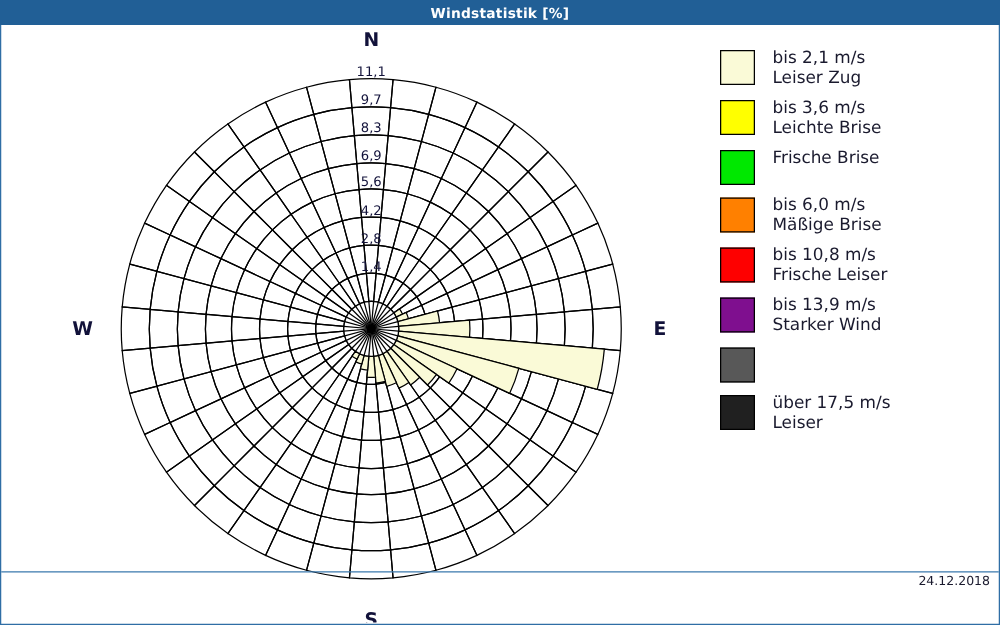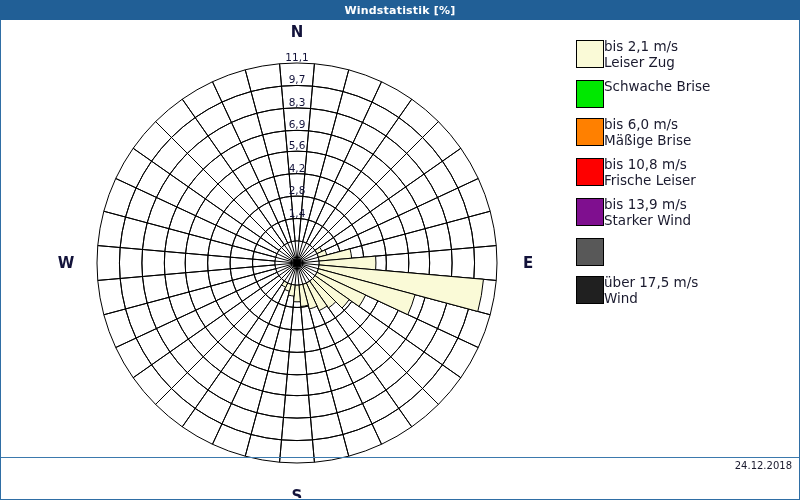--- a/index.html
+++ b/index.html
@@ -70,20 +70,21 @@
   }
   .legend-swatch {
     width: 28px;
     height: 28px;
     border: 1px solid #000000;
     box-sizing: border-box;
     flex: 0 0 auto;
     margin-top: 2px;
   }
   .legend-text {
+    margin-left: 14px;
     color: #1a1a2e;
     font-size: 13.5px;
     line-height: 16px;
     font-family: "DejaVu Sans", sans-serif;
   }
   .legend-text div { white-space: nowrap; }
   
   .footer-rule {
     position: absolute;
     left: 1px;
@@ -493,23 +494,30 @@
 
     <div class="legend" id="legend">
         <div class="legend-row">
           <div class="legend-swatch" style="background: rgb(250, 250, 215);"></div>
           <div class="legend-text">
             <div>bis 2,1 m/s</div>
             <div>Leiser Zug</div>
           </div>
         </div>
         <div class="legend-row">
+          <div class="legend-swatch" style="background: rgb(255, 255, 0);"></div>
+          <div class="legend-text">
+            <div>bis 3,6 m/s</div>
+            <div>Leichte Brise</div>
+          </div>
+        </div>
+        <div class="legend-row">
           <div class="legend-swatch" style="background: rgb(0, 232, 0);"></div>
           <div class="legend-text">
-            <div>Schwache Brise</div>
+            <div>Frische Brise</div>
           </div>
         </div>
         <div class="legend-row">
           <div class="legend-swatch" style="background: rgb(255, 128, 0);"></div>
           <div class="legend-text">
             <div>bis 6,0 m/s</div>
             <div>Mäßige Brise</div>
           </div>
         </div>
         <div class="legend-row">
@@ -526,21 +534,21 @@
             <div>Starker Wind</div>
           </div>
         </div>
         <div class="legend-row">
           <div class="legend-swatch" style="background: rgb(88, 88, 88);"></div>
         </div>
         <div class="legend-row">
           <div class="legend-swatch" style="background: rgb(32, 32, 32);"></div>
           <div class="legend-text">
             <div>über 17,5 m/s</div>
-            <div>Wind</div>
+            <div>Leiser</div>
           </div>
         </div>
       </div>
 
   </div>
 
   <div class="footer-rule"></div>
   <div class="datestamp">24.12.2018</div>
 
 </div>

